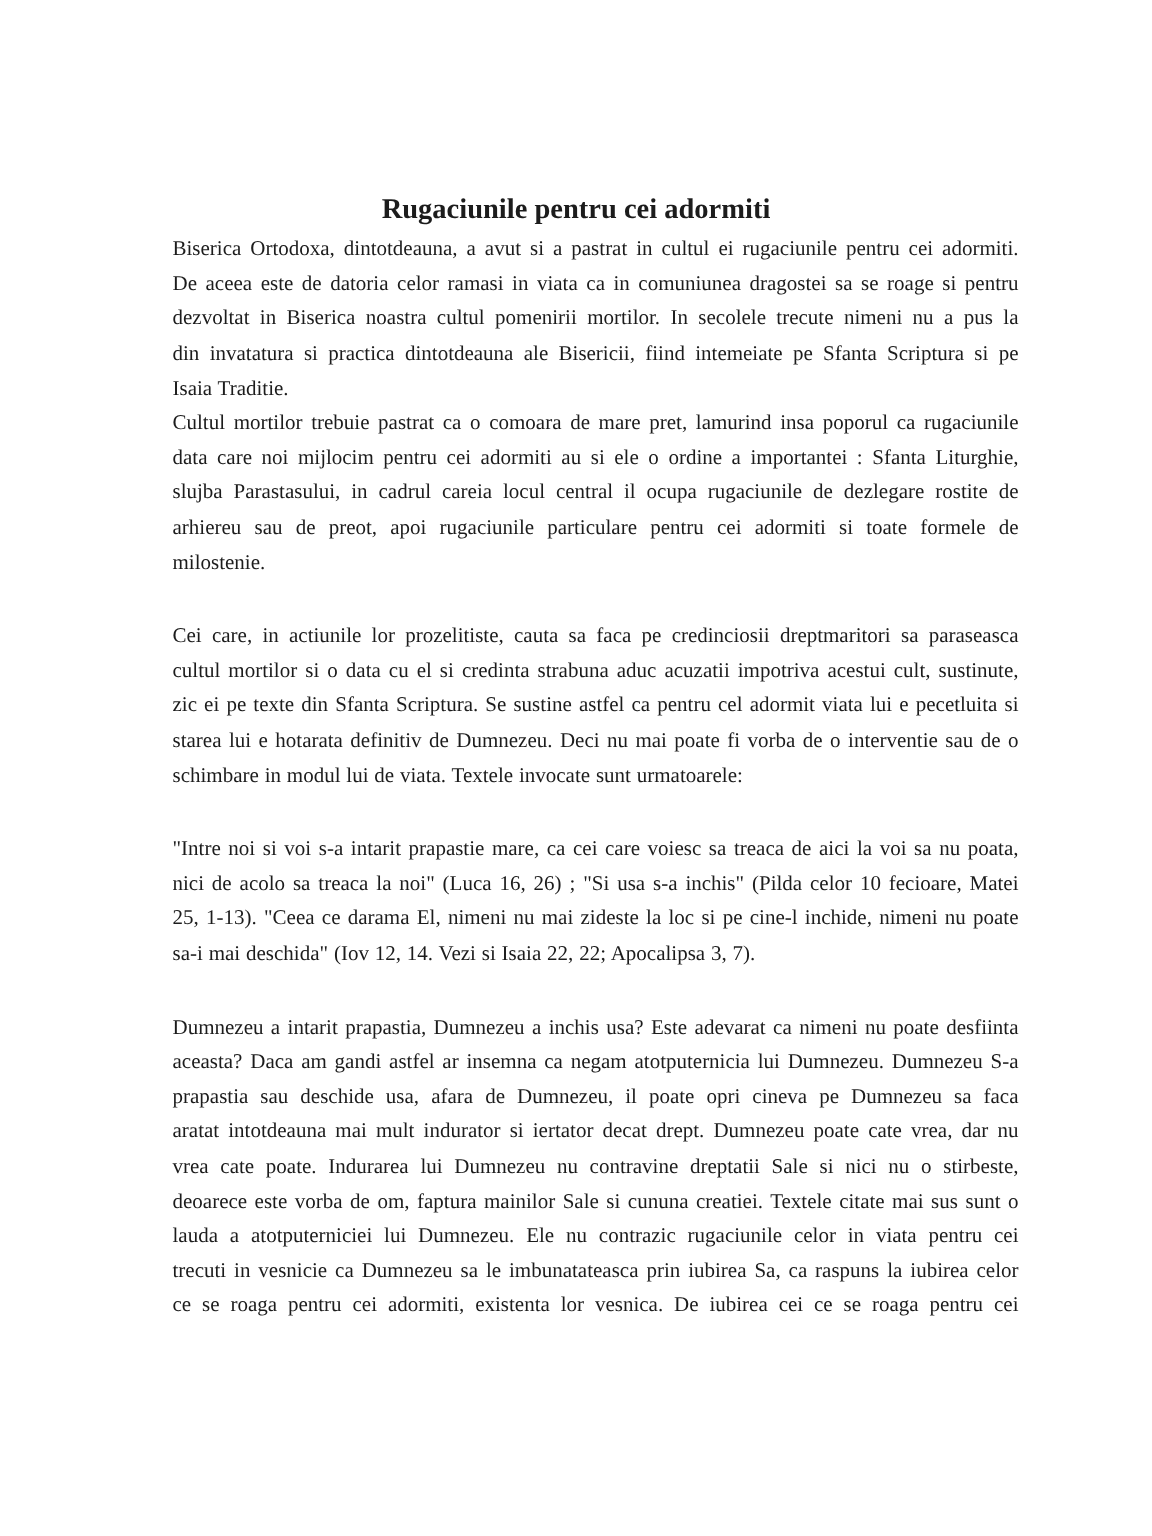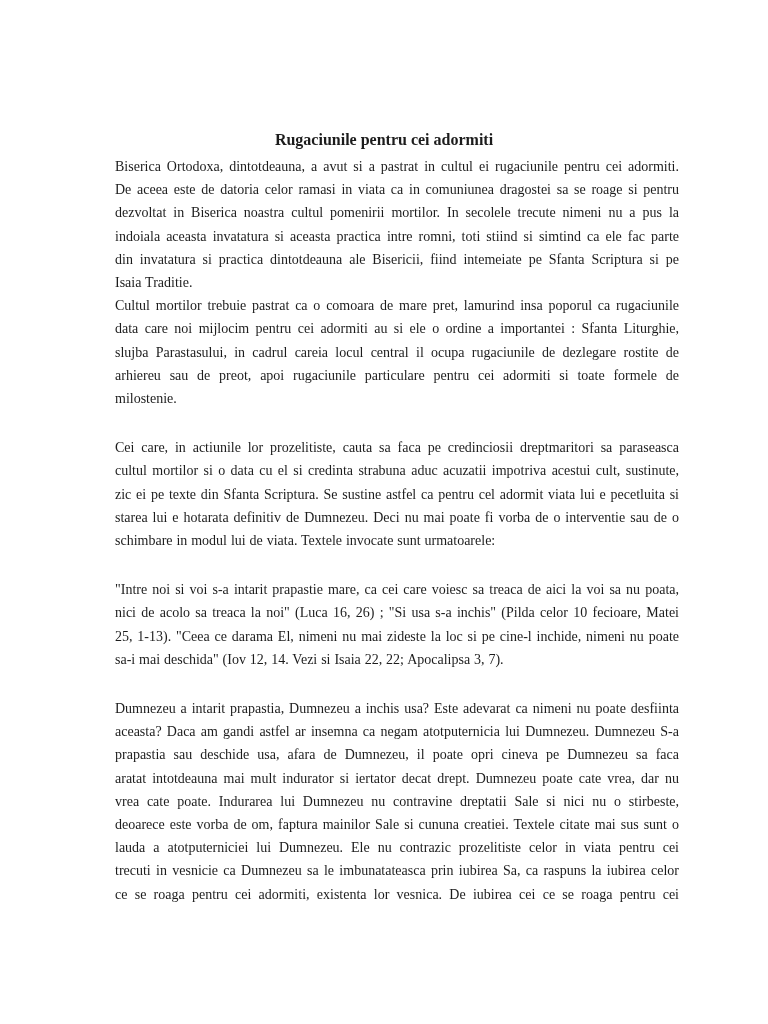--- a/index.html
+++ b/index.html
@@ -16,21 +16,21 @@
     font-family: "Liberation Serif", "DejaVu Serif", serif;
     color: #1c1c1c;
   }
   .content {
     position: absolute;
     left: 89px;
     top: 128px;
     width: 590px;
   }
   .doc-title {
-    font-size: 16px;
+    font-size: 19px;
     font-weight: bold;
     text-align: center;
     line-height: 23px;
     margin: 0 0 4px 0;
   }
   .para {
     margin: 0;
     padding: 0;
   }
   .para.gap {
@@ -51,21 +51,20 @@
 </head>
 <body>
 
 <div class="page">
   <div class="content">
     <h1 class="doc-title">Rugaciunile pentru cei adormiti</h1>
     <div class="para">
         <div class="line">Biserica Ortodoxa, dintotdeauna, a avut si a pastrat in cultul ei rugaciunile pentru cei adormiti.</div>
         <div class="line">De aceea este de datoria celor ramasi in viata ca in comuniunea dragostei sa se roage si pentru</div>
         <div class="line">dezvoltat in Biserica noastra cultul pomenirii mortilor. In secolele trecute nimeni nu a pus la</div>
-        <div class="line">indoiala aceasta invatatura si aceasta practica intre romni, toti stiind si simtind ca ele fac parte</div>
         <div class="line">din invatatura si practica dintotdeauna ale Bisericii, fiind intemeiate pe Sfanta Scriptura si pe</div>
         <div class="line last-left">Isaia Traditie.</div>
       </div>
     <div class="para">
         <div class="line">Cultul mortilor trebuie pastrat ca o comoara de mare pret, lamurind insa poporul ca rugaciunile</div>
         <div class="line">data care noi mijlocim pentru cei adormiti au si ele o ordine a importantei : Sfanta Liturghie,</div>
         <div class="line">slujba Parastasului, in cadrul careia locul central il ocupa rugaciunile de dezlegare rostite de</div>
         <div class="line">arhiereu sau de preot, apoi rugaciunile particulare pentru cei adormiti si toate formele de</div>
         <div class="line last-left">milostenie.</div>
       </div>
@@ -82,18 +81,18 @@
         <div class="line">25, 1-13). "Ceea ce darama El, nimeni nu mai zideste la loc si pe cine-l inchide, nimeni nu poate</div>
         <div class="line last-left">sa-i mai deschida" (Iov 12, 14. Vezi si Isaia 22, 22; Apocalipsa 3, 7).</div>
       </div>
     <div class="para gap">
         <div class="line">Dumnezeu a intarit prapastia, Dumnezeu a inchis usa? Este adevarat ca nimeni nu poate desfiinta</div>
         <div class="line">aceasta? Daca am gandi astfel ar insemna ca negam atotputernicia lui Dumnezeu. Dumnezeu S-a</div>
         <div class="line">prapastia sau deschide usa, afara de Dumnezeu, il poate opri cineva pe Dumnezeu sa faca</div>
         <div class="line">aratat intotdeauna mai mult indurator si iertator decat drept. Dumnezeu poate cate vrea, dar nu</div>
         <div class="line">vrea cate poate. Indurarea lui Dumnezeu nu contravine dreptatii Sale si nici nu o stirbeste,</div>
         <div class="line">deoarece este vorba de om, faptura mainilor Sale si cununa creatiei. Textele citate mai sus sunt o</div>
-        <div class="line">lauda a atotputerniciei lui Dumnezeu. Ele nu contrazic prozelitiste celor in viata pentru cei</div>
+        <div class="line">lauda a atotputerniciei lui Dumnezeu. Ele nu contrazic rugaciunile celor in viata pentru cei</div>
         <div class="line">trecuti in vesnicie ca Dumnezeu sa le imbunatateasca prin iubirea Sa, ca raspuns la iubirea celor</div>
         <div class="line">ce se roaga pentru cei adormiti, existenta lor vesnica. De iubirea cei ce se roaga pentru cei</div>
       </div>
   </div>
 </div>
 
 </body></html>

